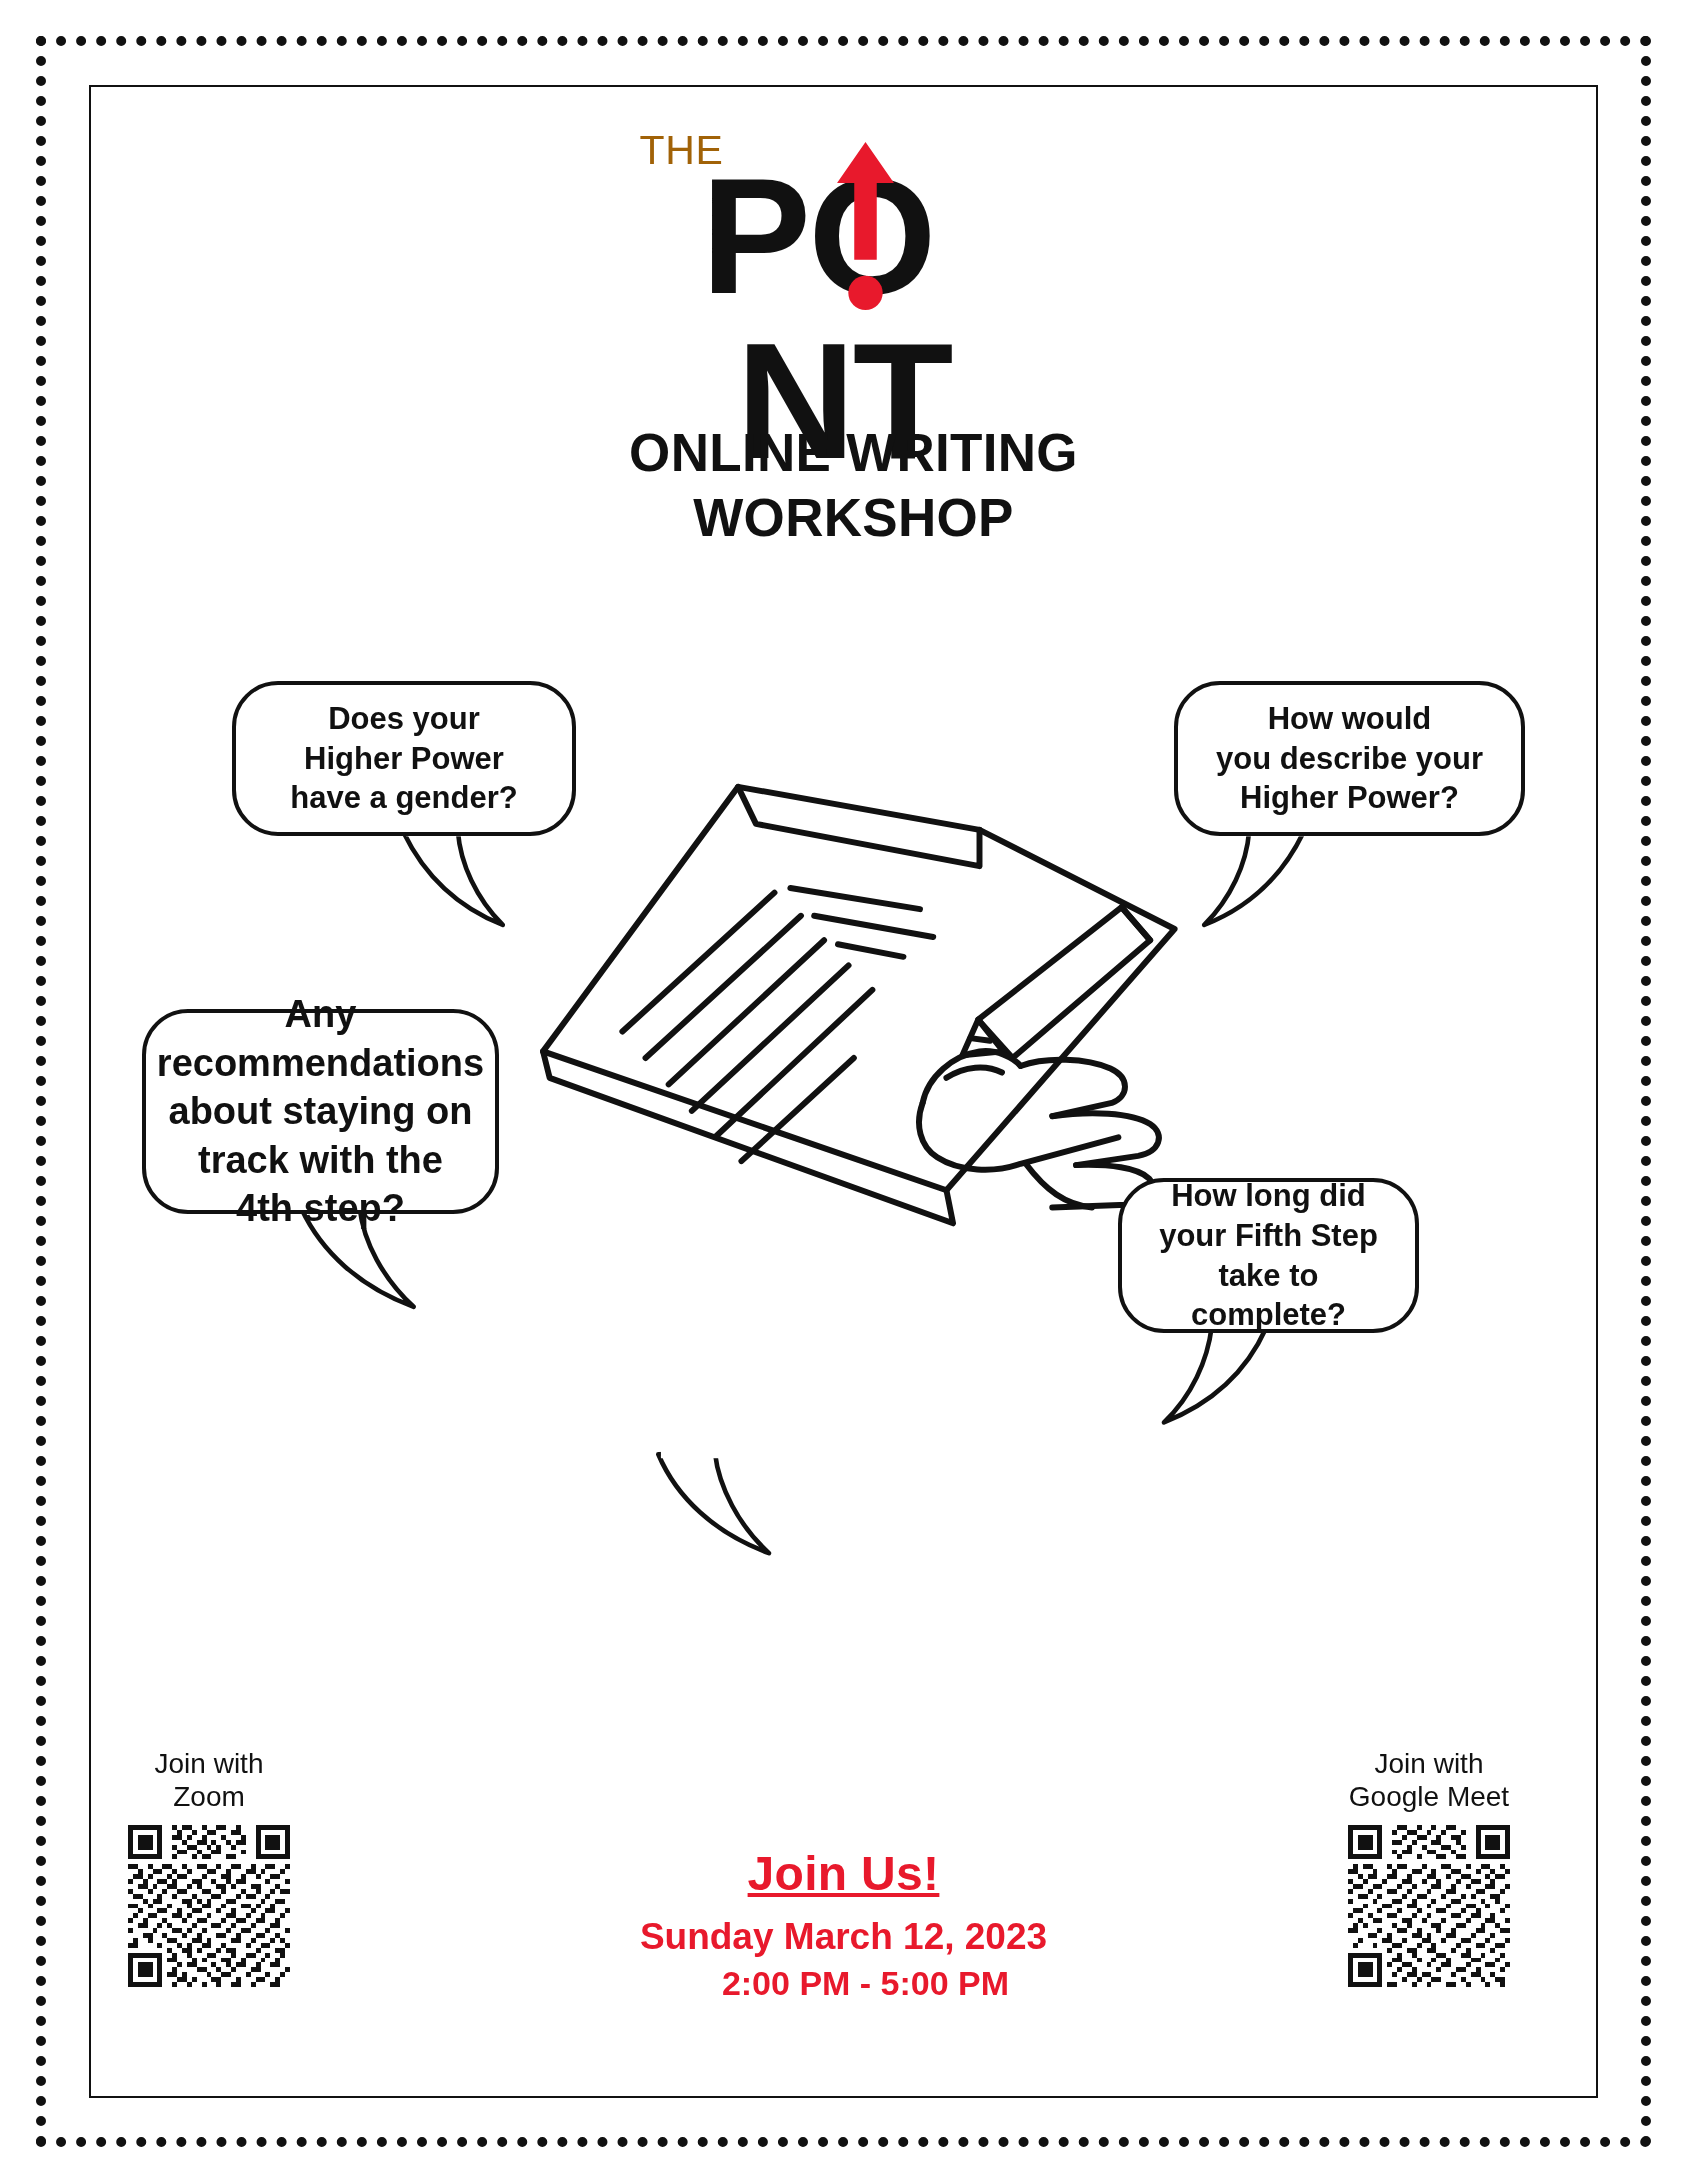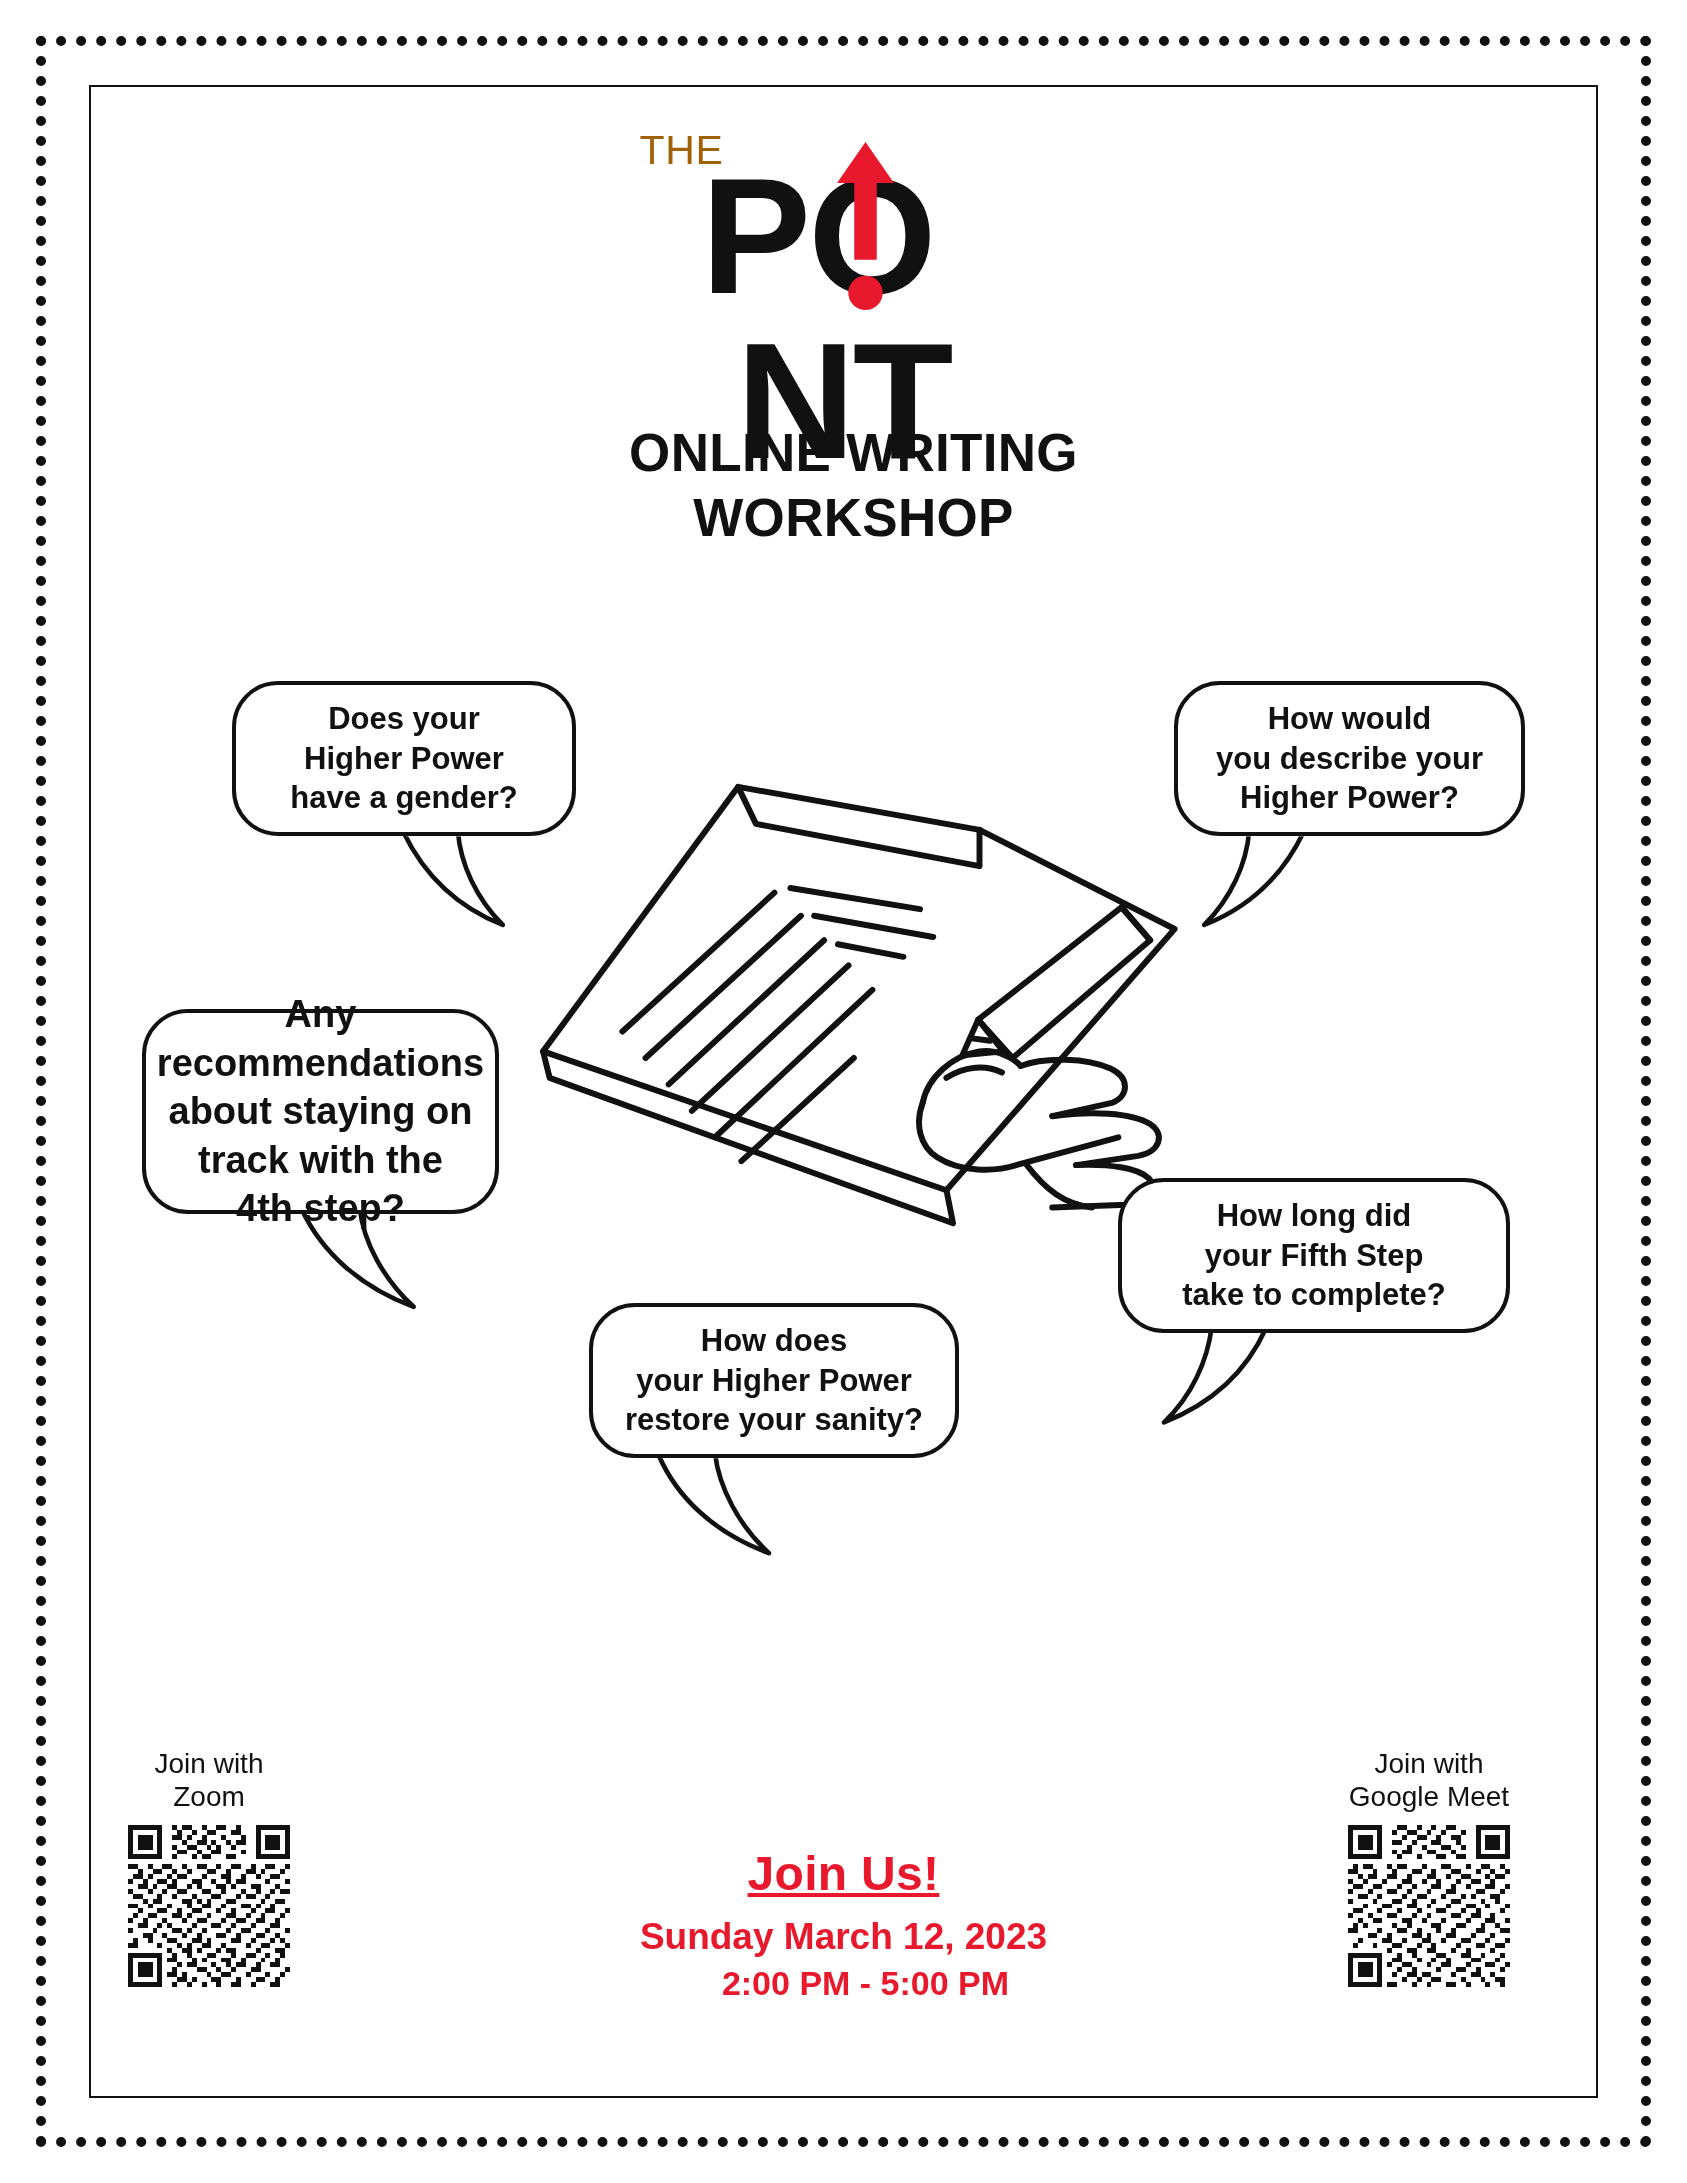--- a/index.html
+++ b/index.html
@@ -128,21 +128,21 @@
     line-height: 1.28;
     z-index: 5;
   }
   .bubble span { display: block; padding: 0 17px; }
 
   .tail { position: absolute; z-index: 4; }
 
   .b1 { left: 232px; top: 681px;  width: 344px; height: 155px; font-size: 31px; }
   .b2 { left: 1174px; top: 681px; width: 351px; height: 155px; font-size: 31px; }
   .b3 { left: 142px; top: 1009px;  width: 357px; height: 205px; font-size: 38px; }
-  .b4 { left: 1118px; top: 1178px; width: 392px; height: 155px; font-size: 31px; }
+  .b4 { left: 1118px; top: 1178px; width: 301px; height: 155px; font-size: 31px; }
   .b5 { left: 589px; top: 1303px;  width: 370px; height: 155px; font-size: 31px; }
 
   
   .qr-block { position: absolute; text-align: center; }
   .qr-left  { left: 103px;  top: 1747px; width: 212px; }
   .qr-right { left: 1323px; top: 1747px; width: 212px; }
   .qr-label {
     font-size: 28px;
     line-height: 33px;
     font-weight: 400;
@@ -278,25 +278,20 @@
   <div class="bubble b4">
     <span style="white-space:pre-line">How long did
 your Fifth Step
 take to complete?</span>
   </div>
   <svg class="tail" style="left:1148px; top:1323px; width:126px; height:106px;" viewBox="0 0 190 160">
     <path d="M178 8 C150 70 100 120 24 150 C66 110 90 56 96 6 Z" fill="#fff" stroke="#111" stroke-width="7" stroke-linejoin="round"></path>
     <rect x="86" y="0" width="98" height="14" fill="#fff"></rect>
   </svg>
 
-  <div class="bubble b5">
-    <span style="white-space:pre-line">How does
-your Higher Power
-restore your sanity?</span>
-  </div>
   <svg class="tail" style="left:645px; top:1449px; width:132px; height:112px;" viewBox="0 0 200 170">
     <path d="M20 8 C48 74 106 128 188 158 C142 116 112 58 106 6 Z" fill="#fff" stroke="#111" stroke-width="7" stroke-linejoin="round"></path>
     <rect x="24" y="0" width="96" height="14" fill="#fff"></rect>
   </svg>
 
   <div class="qr-block qr-left">
     <div class="qr-label" style="white-space:pre-line">Join with
 Zoom</div>
     <svg class="qr-code" viewBox="0 0 33 33" shape-rendering="crispEdges">
       <rect width="33" height="33" fill="#fff"></rect>

